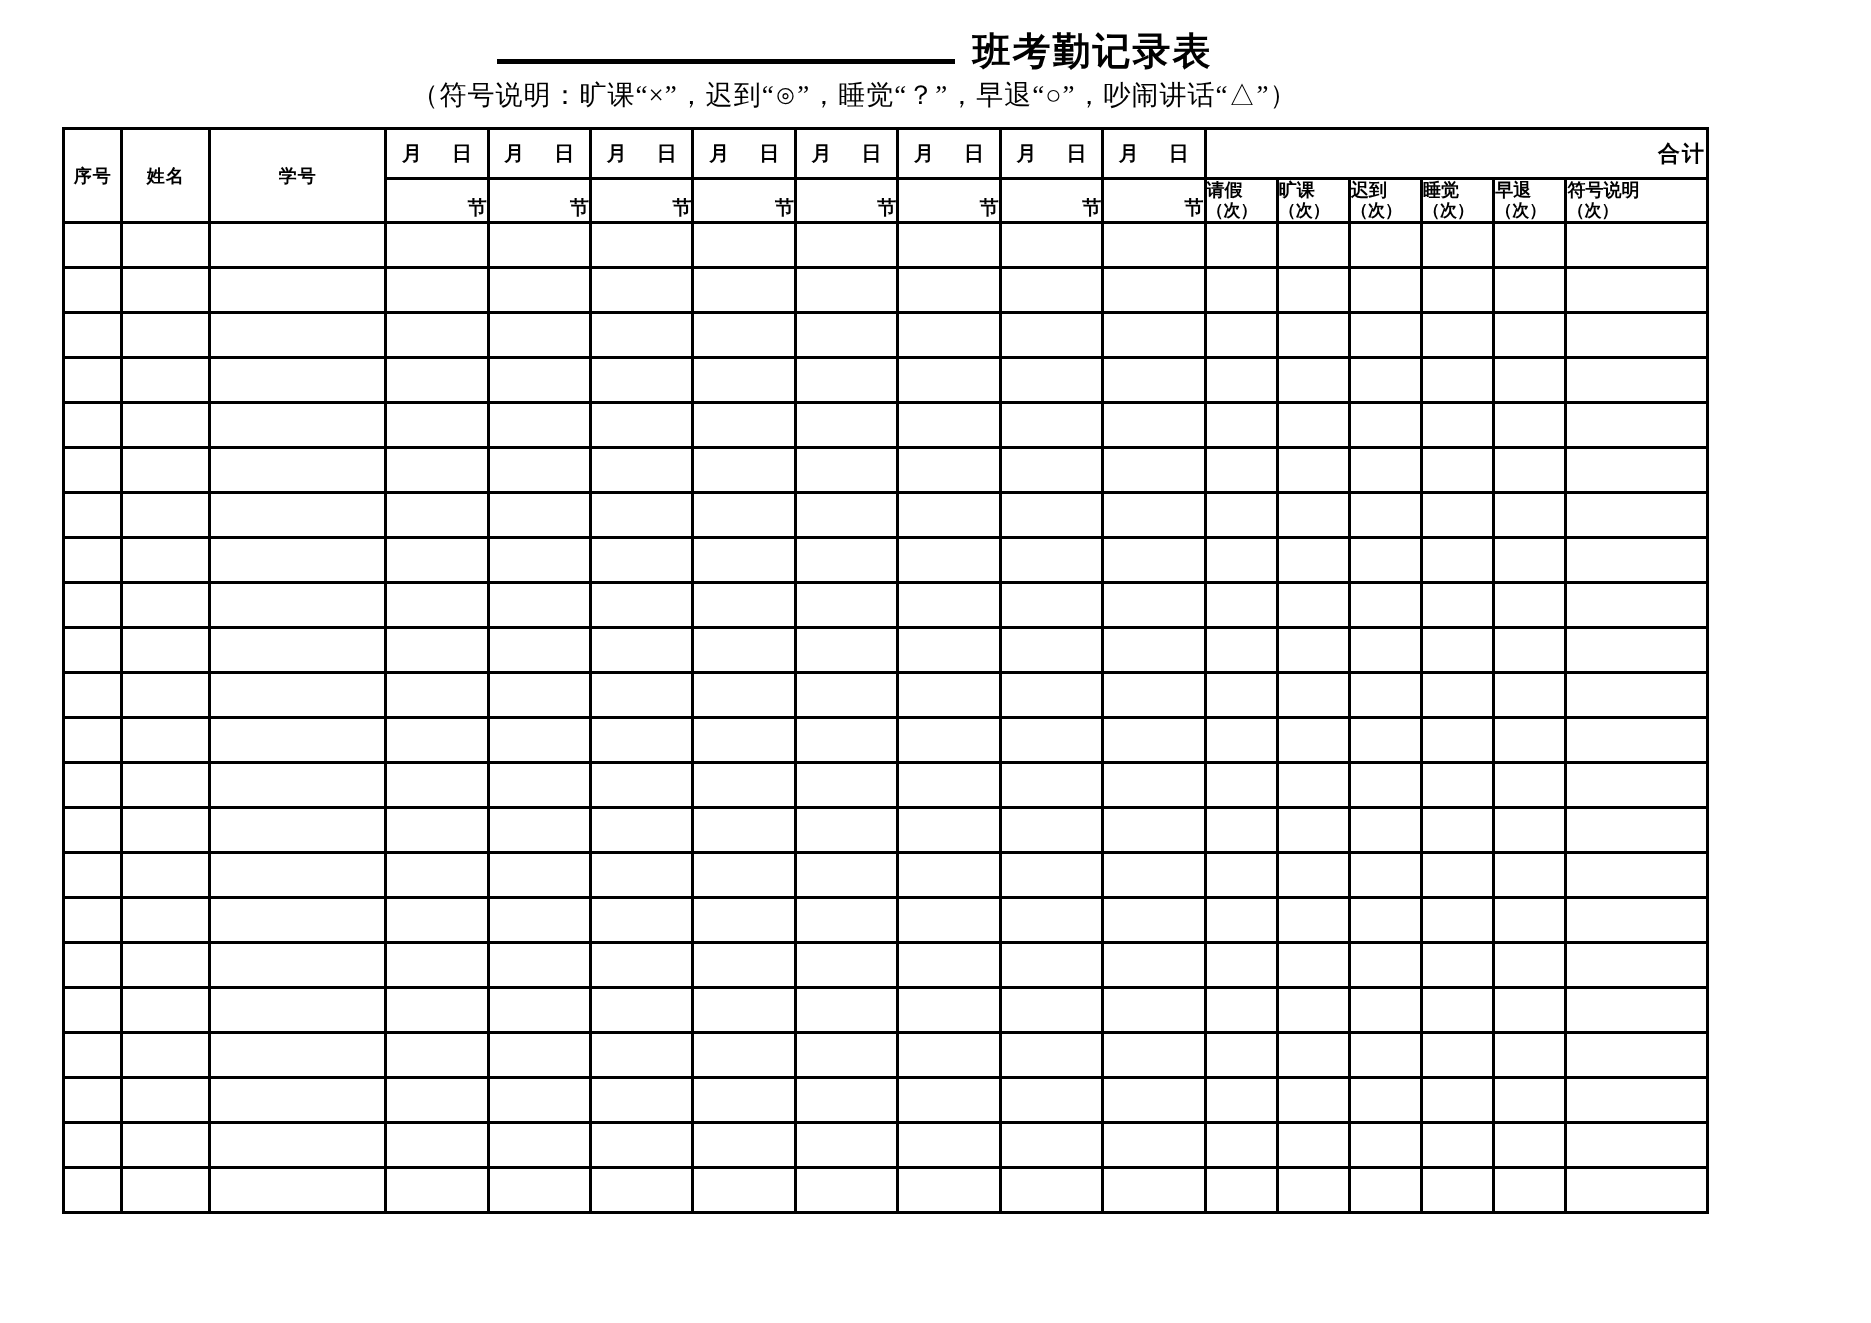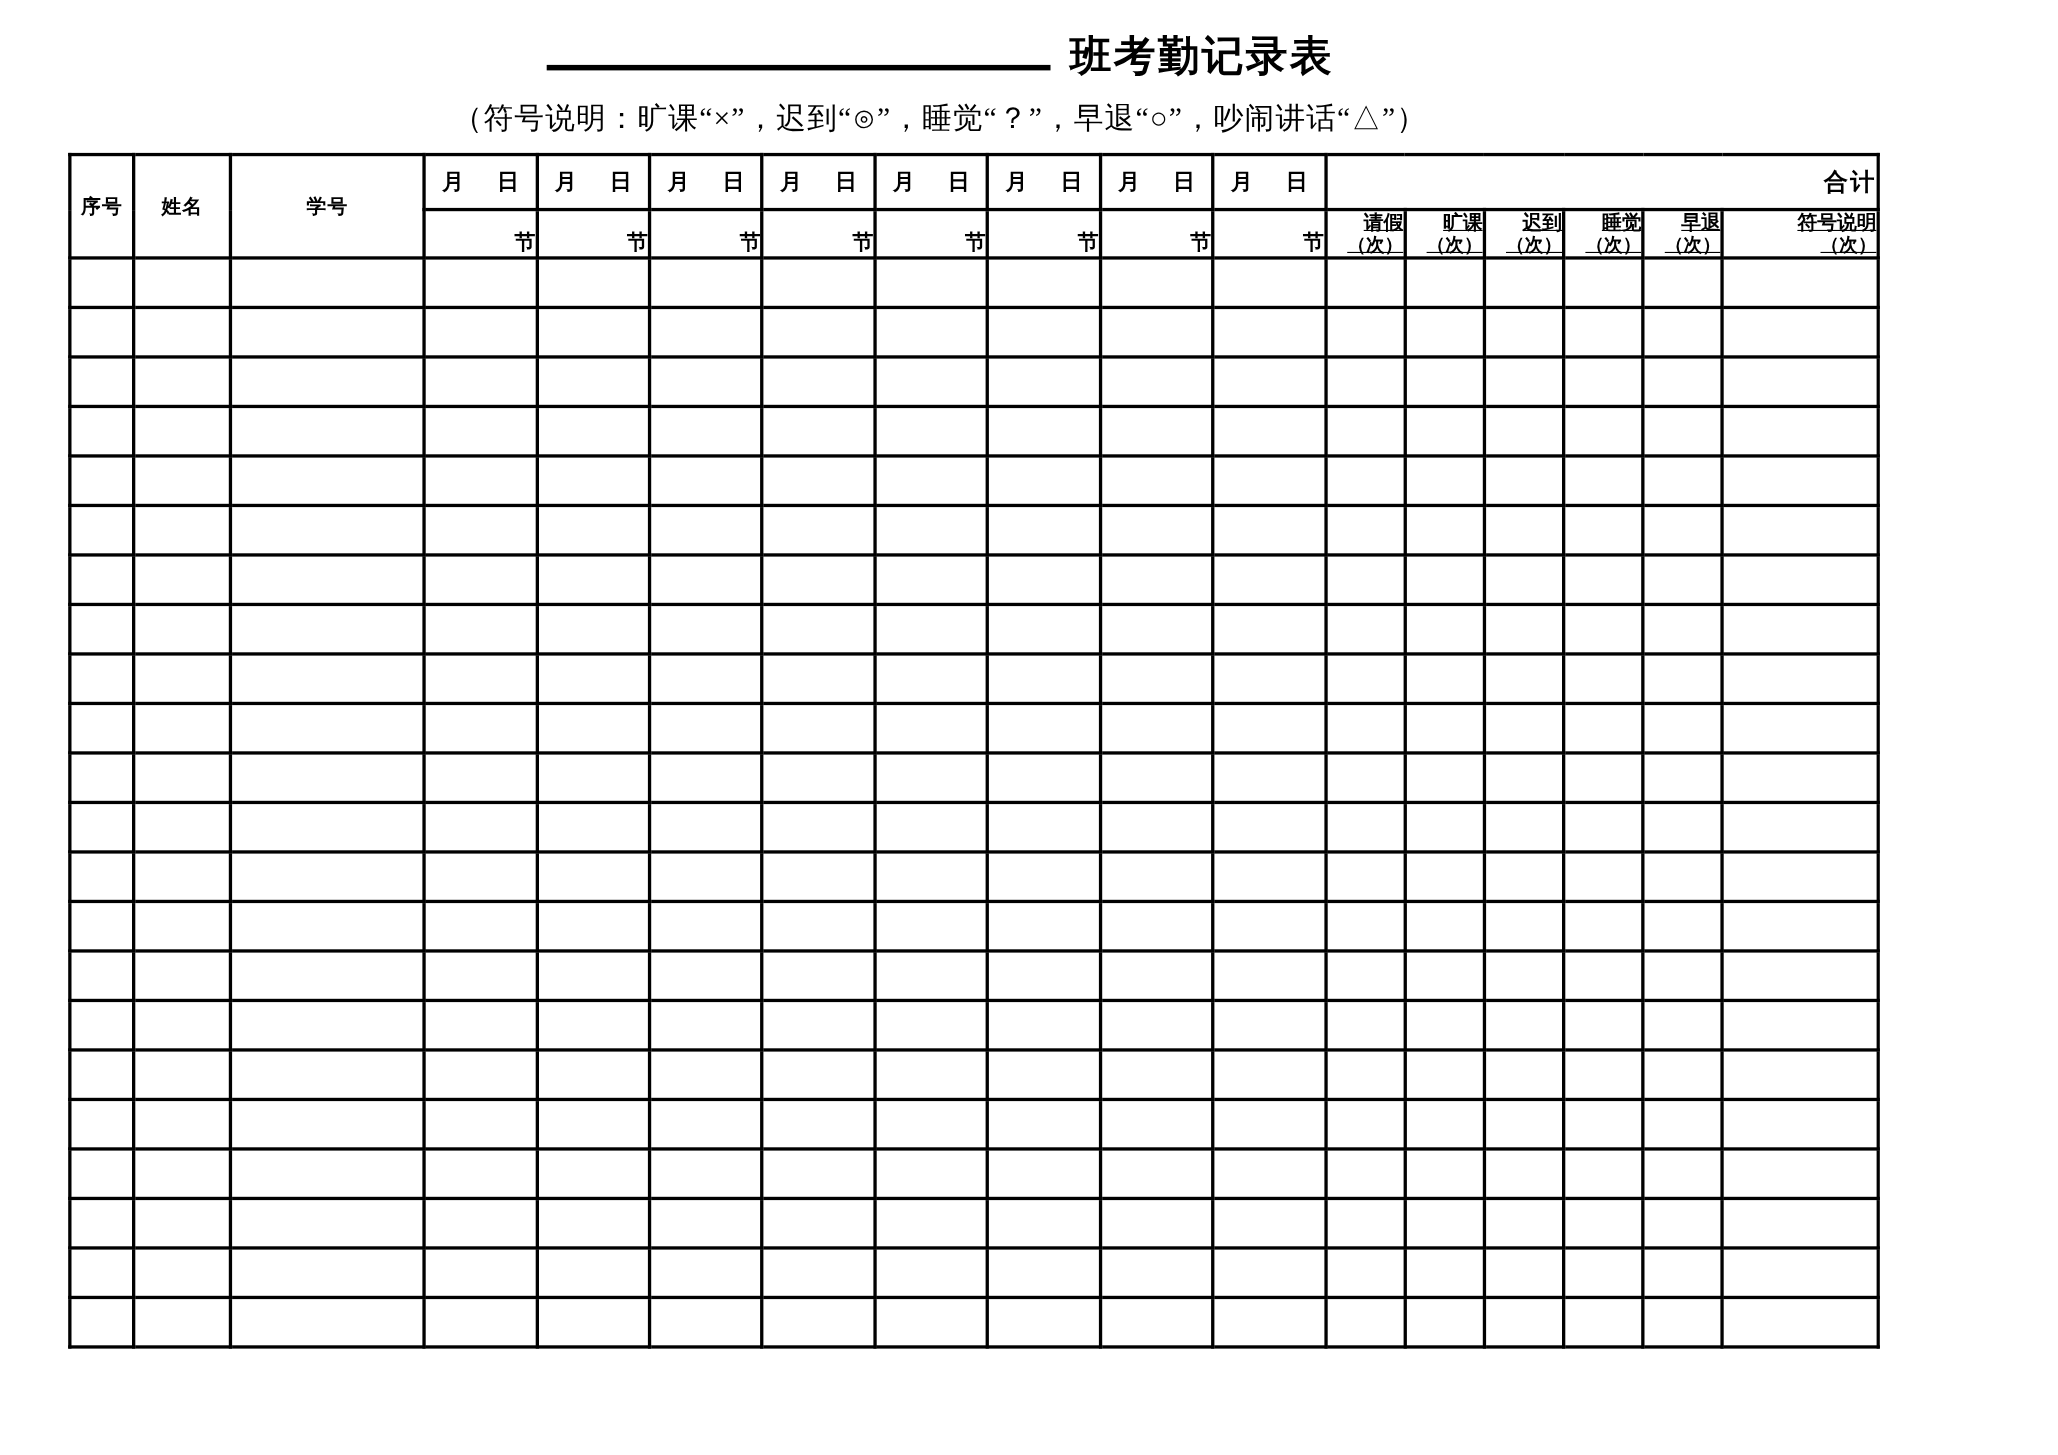--- a/index.html
+++ b/index.html
@@ -28,21 +28,21 @@
   .blank-line {
     display: inline-block;
     width: 458px;
     height: 32px;
     border-bottom: 5px solid #000;
     margin-right: 18px;
     vertical-align: baseline;
   }
   
   .legend-row {
-    margin-top: 12px;
+    margin-top: 0;
     text-align: center;
     font-family: "Liberation Serif", serif;
     font-size: 27px;
     letter-spacing: 1px;
     white-space: nowrap;
   }
   
   table.sheet {
     border-collapse: collapse;
     table-layout: fixed;
@@ -70,25 +70,24 @@
     font-weight: bold;
     height: 100%;
   }
   .period-th {
     text-align: right;
     vertical-align: bottom;
     font-size: 19px;
     padding: 0 9px 8px 0;
   }
   .total-sub-th {
-    text-align: right;
+    text-align: left;
     vertical-align: middle;
     font-size: 18px;
     line-height: 1.18;
-    text-decoration: underline;
   }
   .total-sub-th .unit { font-size: 17px; }
   tbody td { background: #fff; }
 </style>
 </head>
 <body>
 
 <div class="page">
 
   <div class="title-row">

